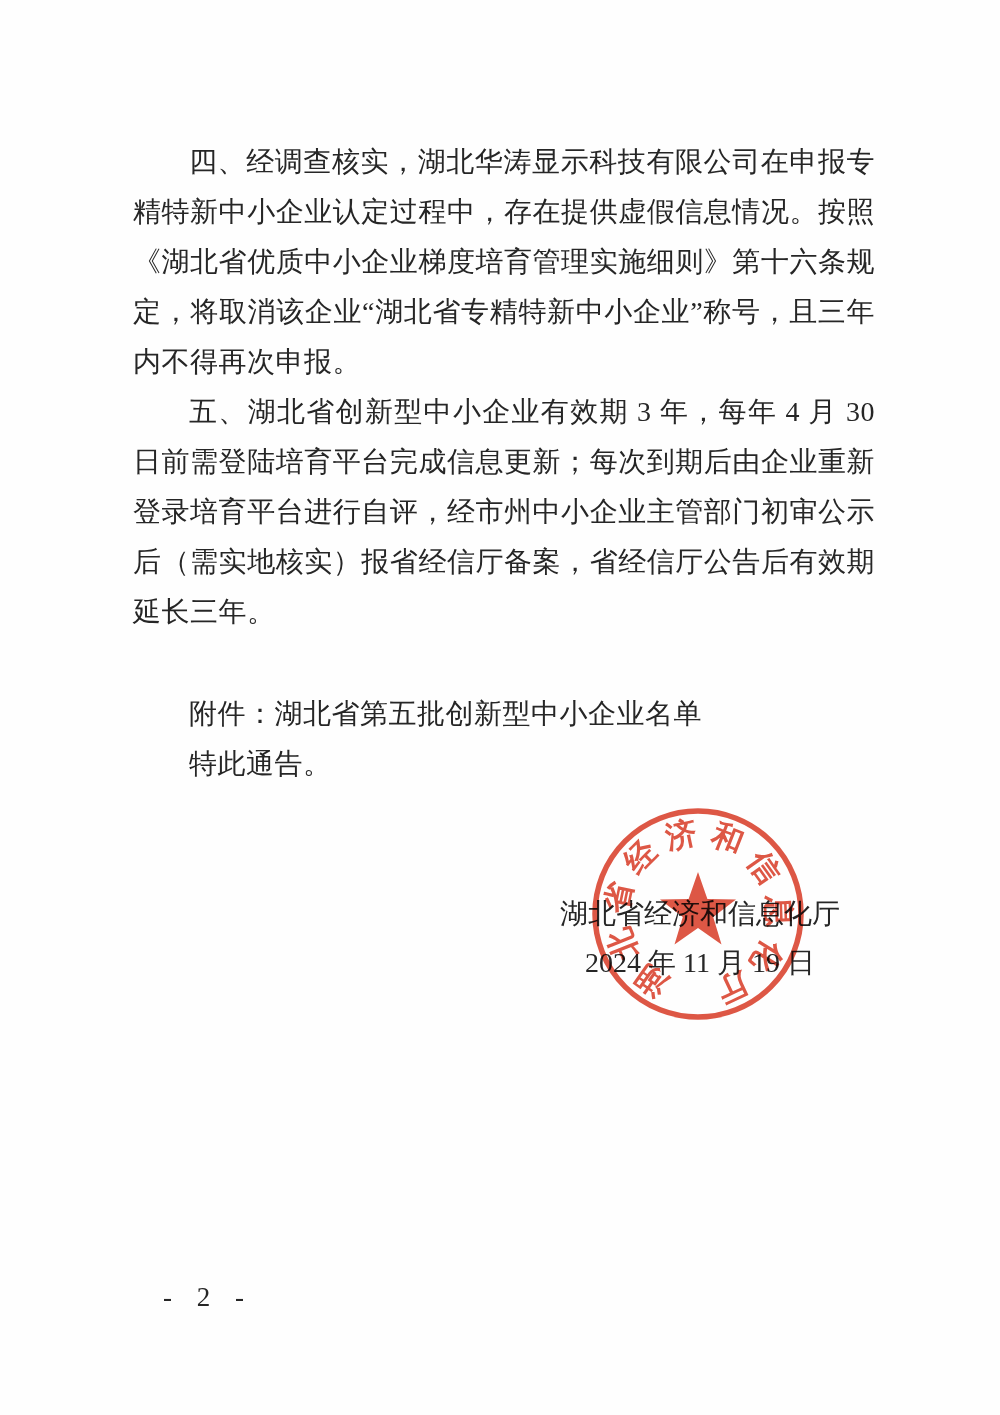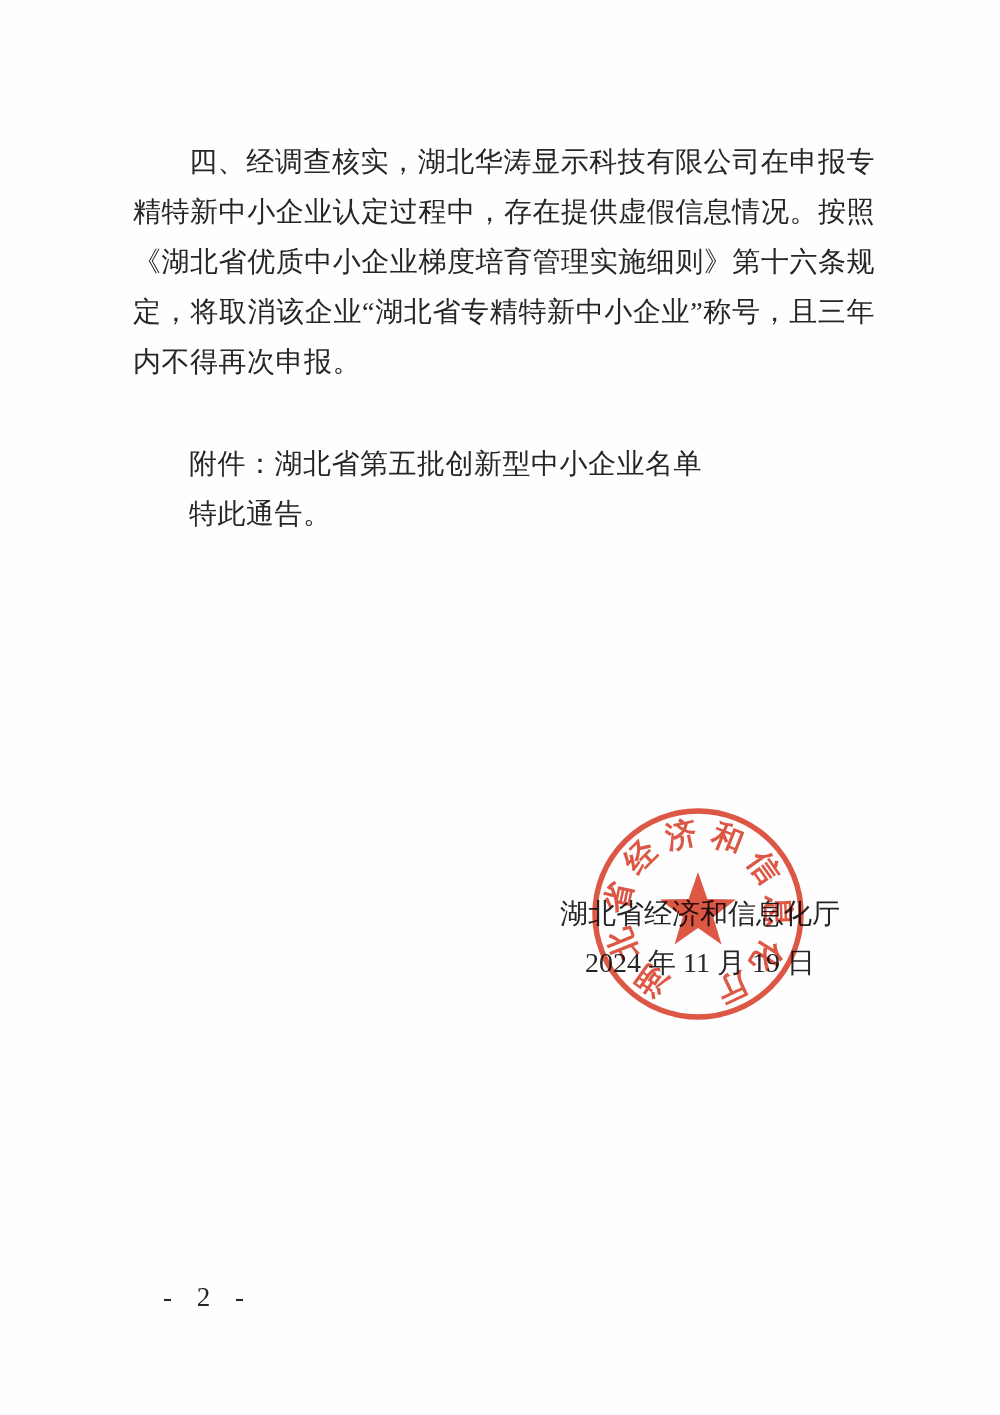--- a/index.html
+++ b/index.html
@@ -107,20 +107,21 @@
     line-height: 32px;
   }
 </style>
 </head>
 <body>
 
 <div class="page">
 
   <main class="content">
     <p class="para">四、经调查核实，湖北华涛显示科技有限公司在申报专精特新中小企业认定过程中，存在提供虚假信息情况。按照《湖北省优质中小企业梯度培育管理实施细则》第十六条规定，将取消该企业“湖北省专精特新中小企业”称号，且三年内不得再次申报。</p>
+    <p class="para">五、湖北省创新型中小企业有效期 3 年，每年 4 月 30 日前需登陆培育平台完成信息更新；每次到期后由企业重新登录培育平台进行自评，经市州中小企业主管部门初审公示后（需实地核实）报省经信厅备案，省经信厅公告后有效期延长三年。</p>
     <p class="para attachment">附件：湖北省第五批创新型中小企业名单</p>
     <p class="para">特此通告。</p>
   </main>
 
   <div class="signature-block">湖北省经济和信息化厅</div>
 
   <div class="issue-date">2024 年 11 月 19 日</div>
 
   <div class="seal">
     <svg viewBox="-120 -120 240 240" width="240" height="240">

